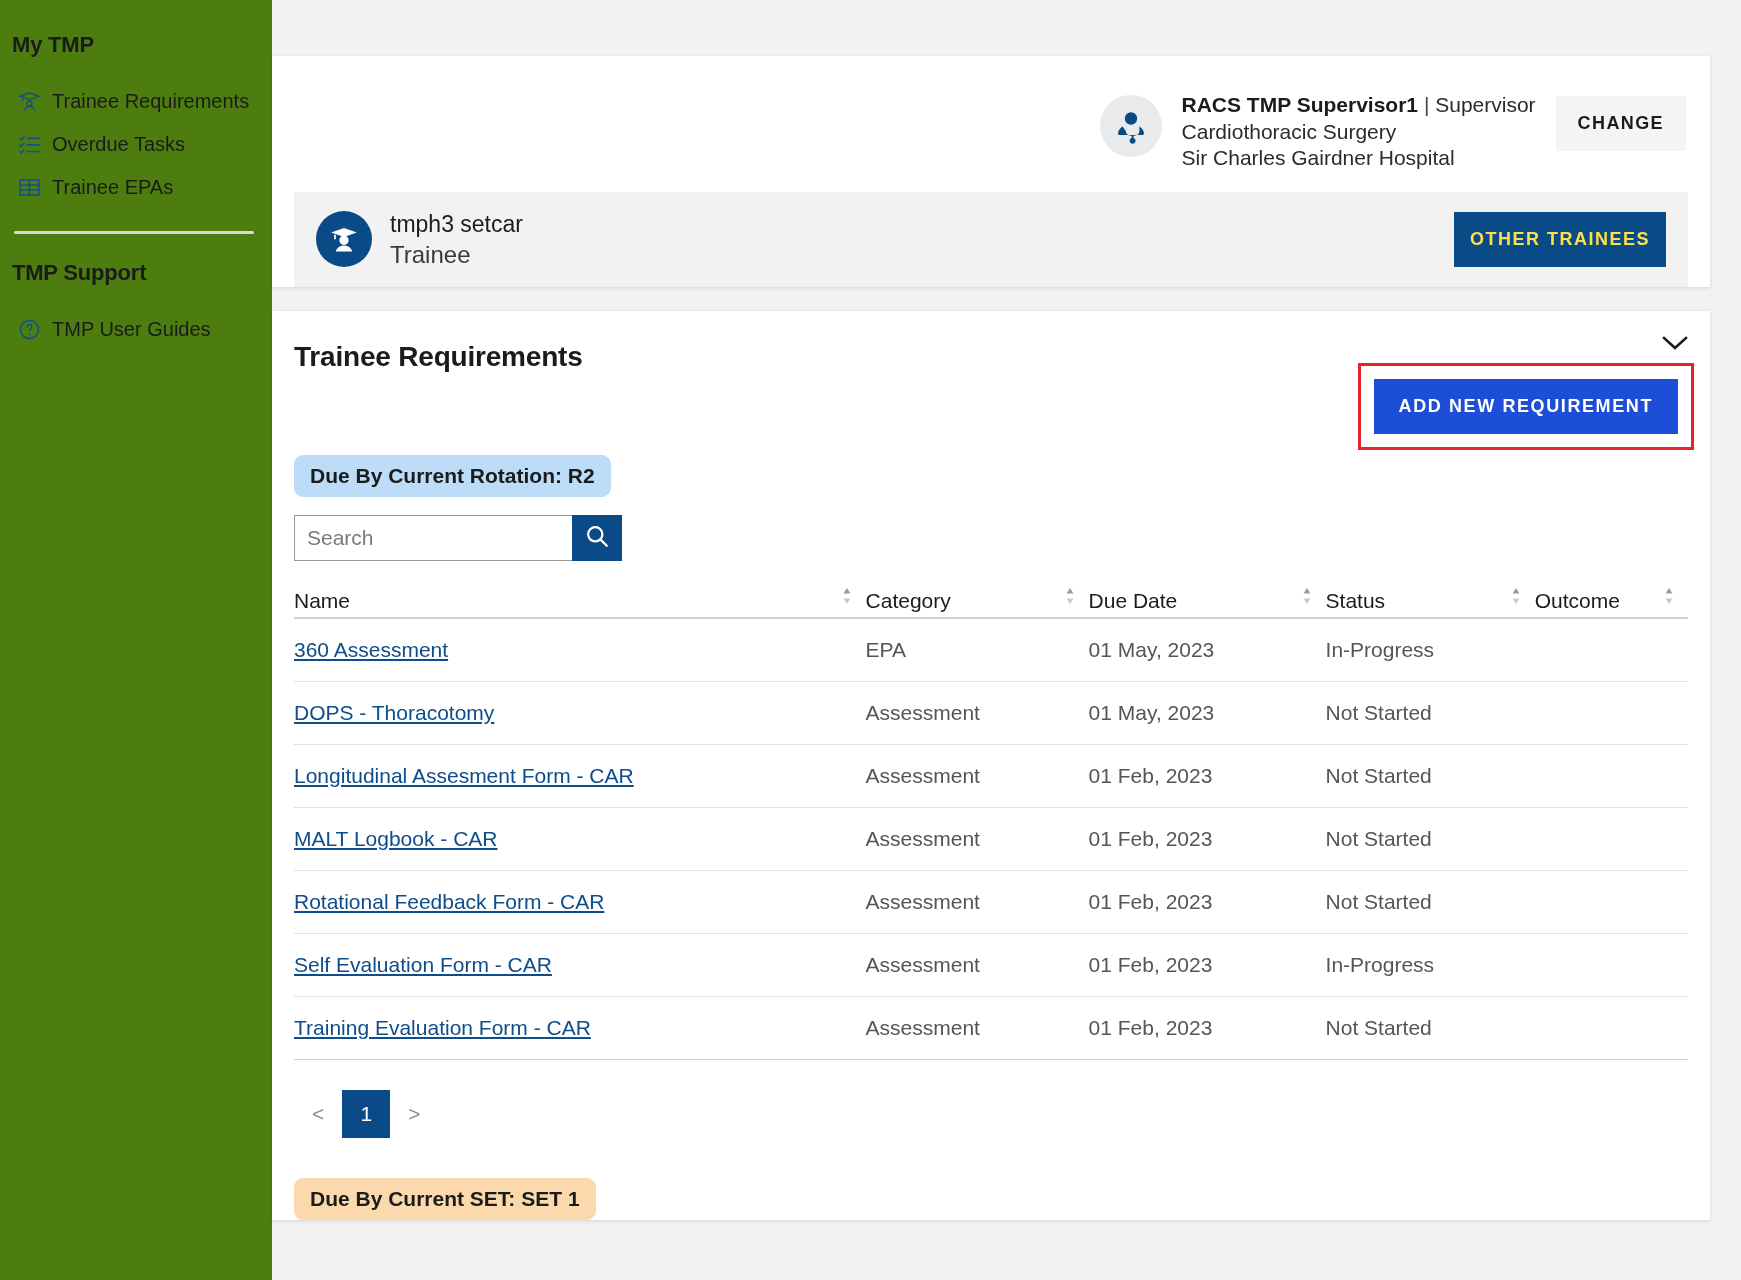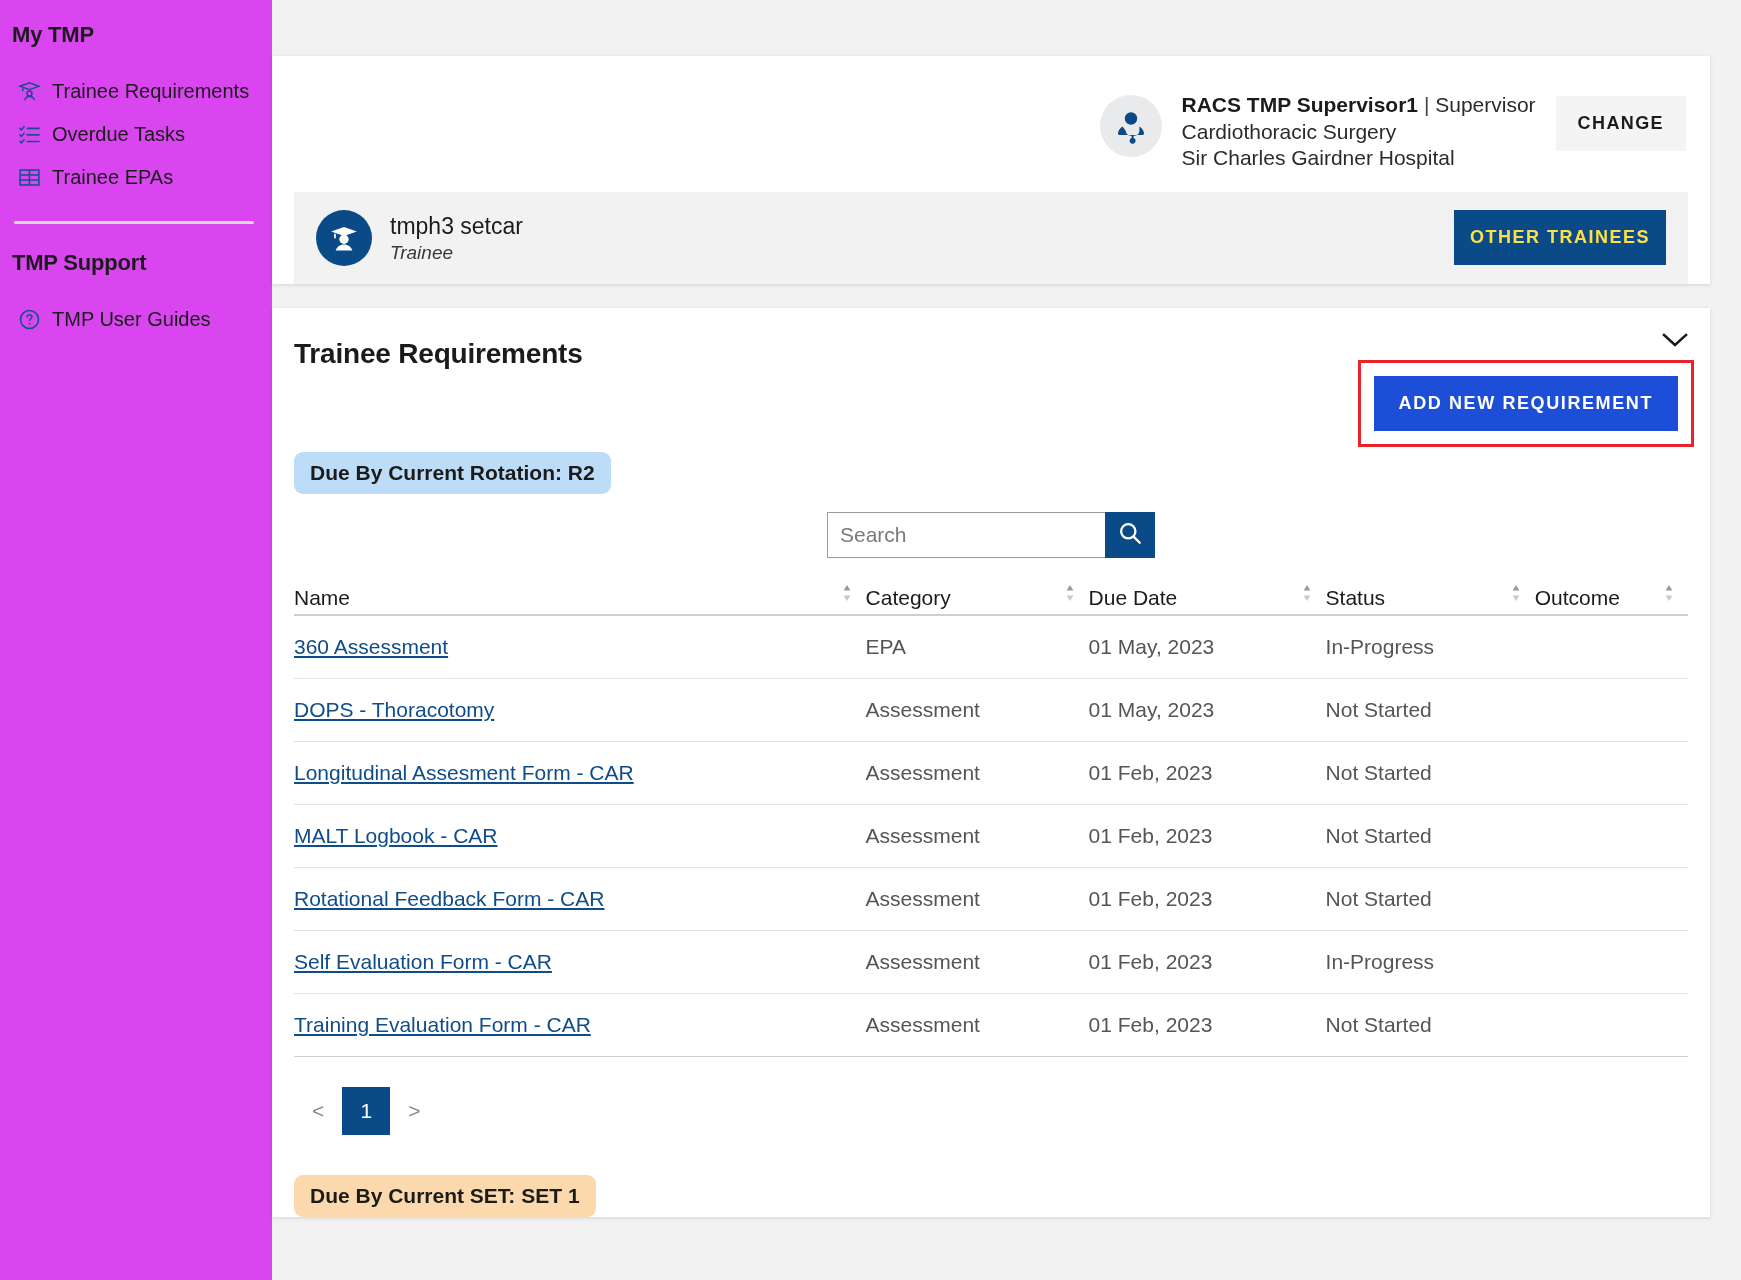--- a/index.html
+++ b/index.html
@@ -7,22 +7,22 @@
     width: 1741px; height: 1280px;
     background: #f2f2f2;
     font-family: "Liberation Sans", sans-serif;
     overflow: hidden;
   }
   .app { display: flex; width: 1741px; height: 1280px; }
 
   
   .sidebar {
     width: 272px; flex: 0 0 272px;
-    background: #d946ef;
-    padding: 22px 0 0 0;
+    background: #4d7c0f;
+    padding: 32px 0 0 0;
   }
   .side-title {
     font-size: 22px; font-weight: 700; color: #1b1b1b;
     padding: 0 0 0 12px; margin-bottom: 22px; letter-spacing: -0.2px;
   }
   .side-title.second { margin-top: 26px; }
   .side-item {
     display: flex; align-items: center; gap: 11px;
     padding: 10px 0 10px 18px; cursor: pointer;
     font-size: 20px; color: #1b1b1b;
@@ -73,21 +73,21 @@
     display: flex; align-items: center; justify-content: space-between;
     padding: 18px 22px;
   }
   .trainee-left { display: flex; align-items: center; gap: 18px; }
   .tr-avatar {
     width: 56px; height: 56px; border-radius: 50%;
     background: #0a4b87; flex: 0 0 56px;
     display: flex; align-items: center; justify-content: center;
   }
   .tr-name { font-size: 23px; color: #1b1b1b; line-height: 1.25; }
-  .tr-role { font-size: 19px; color: #3a3a3a; margin-top: 2px; font-style: italic; }
+  .tr-role { font-size: 24px; color: #3a3a3a; margin-top: 2px; }
   .btn-navy {
     background: #0a4b87; color: #fde047; border: none; cursor: pointer;
     font-size: 18px; font-weight: 700; letter-spacing: 1.5px;
     padding: 17px 16px; font-family: "Liberation Sans", sans-serif;
   }
 
   
   .reqs-inner { padding: 30px 22px 0 22px; position: relative; }
   .reqs-title {
     font-size: 28px; font-weight: 700; color: #1b1b1b; letter-spacing: -0.2px;
@@ -108,21 +108,21 @@
     display: block;
   }
 
   .badge {
     display: inline-block; font-size: 21px; font-weight: 700; color: #1b1b1b;
     padding: 9px 16px; border-radius: 9px; margin-top: 82px;
   }
   .badge.rotation { background: #bcdcf7; }
   .badge.set { background: #fbd9ac; margin-top: 40px; }
 
-  .search-row { display: flex; justify-content: center; margin-top: 18px; }
+  .search-row { display: flex; justify-content: flex-start; margin-top: 18px; }
   .search-box { display: flex; height: 46px; }
   .search-input {
     width: 278px; border: 1px solid #9b9b9b; border-right: none;
     font-size: 21px; color: #222; padding: 0 12px;
     font-family: "Liberation Sans", sans-serif; outline: none;
   }
   .search-input::placeholder { color: #7a7a7a; }
   .search-btn {
     width: 50px; background: #0a4b87; border: none; cursor: pointer;
     display: flex; align-items: center; justify-content: center;

